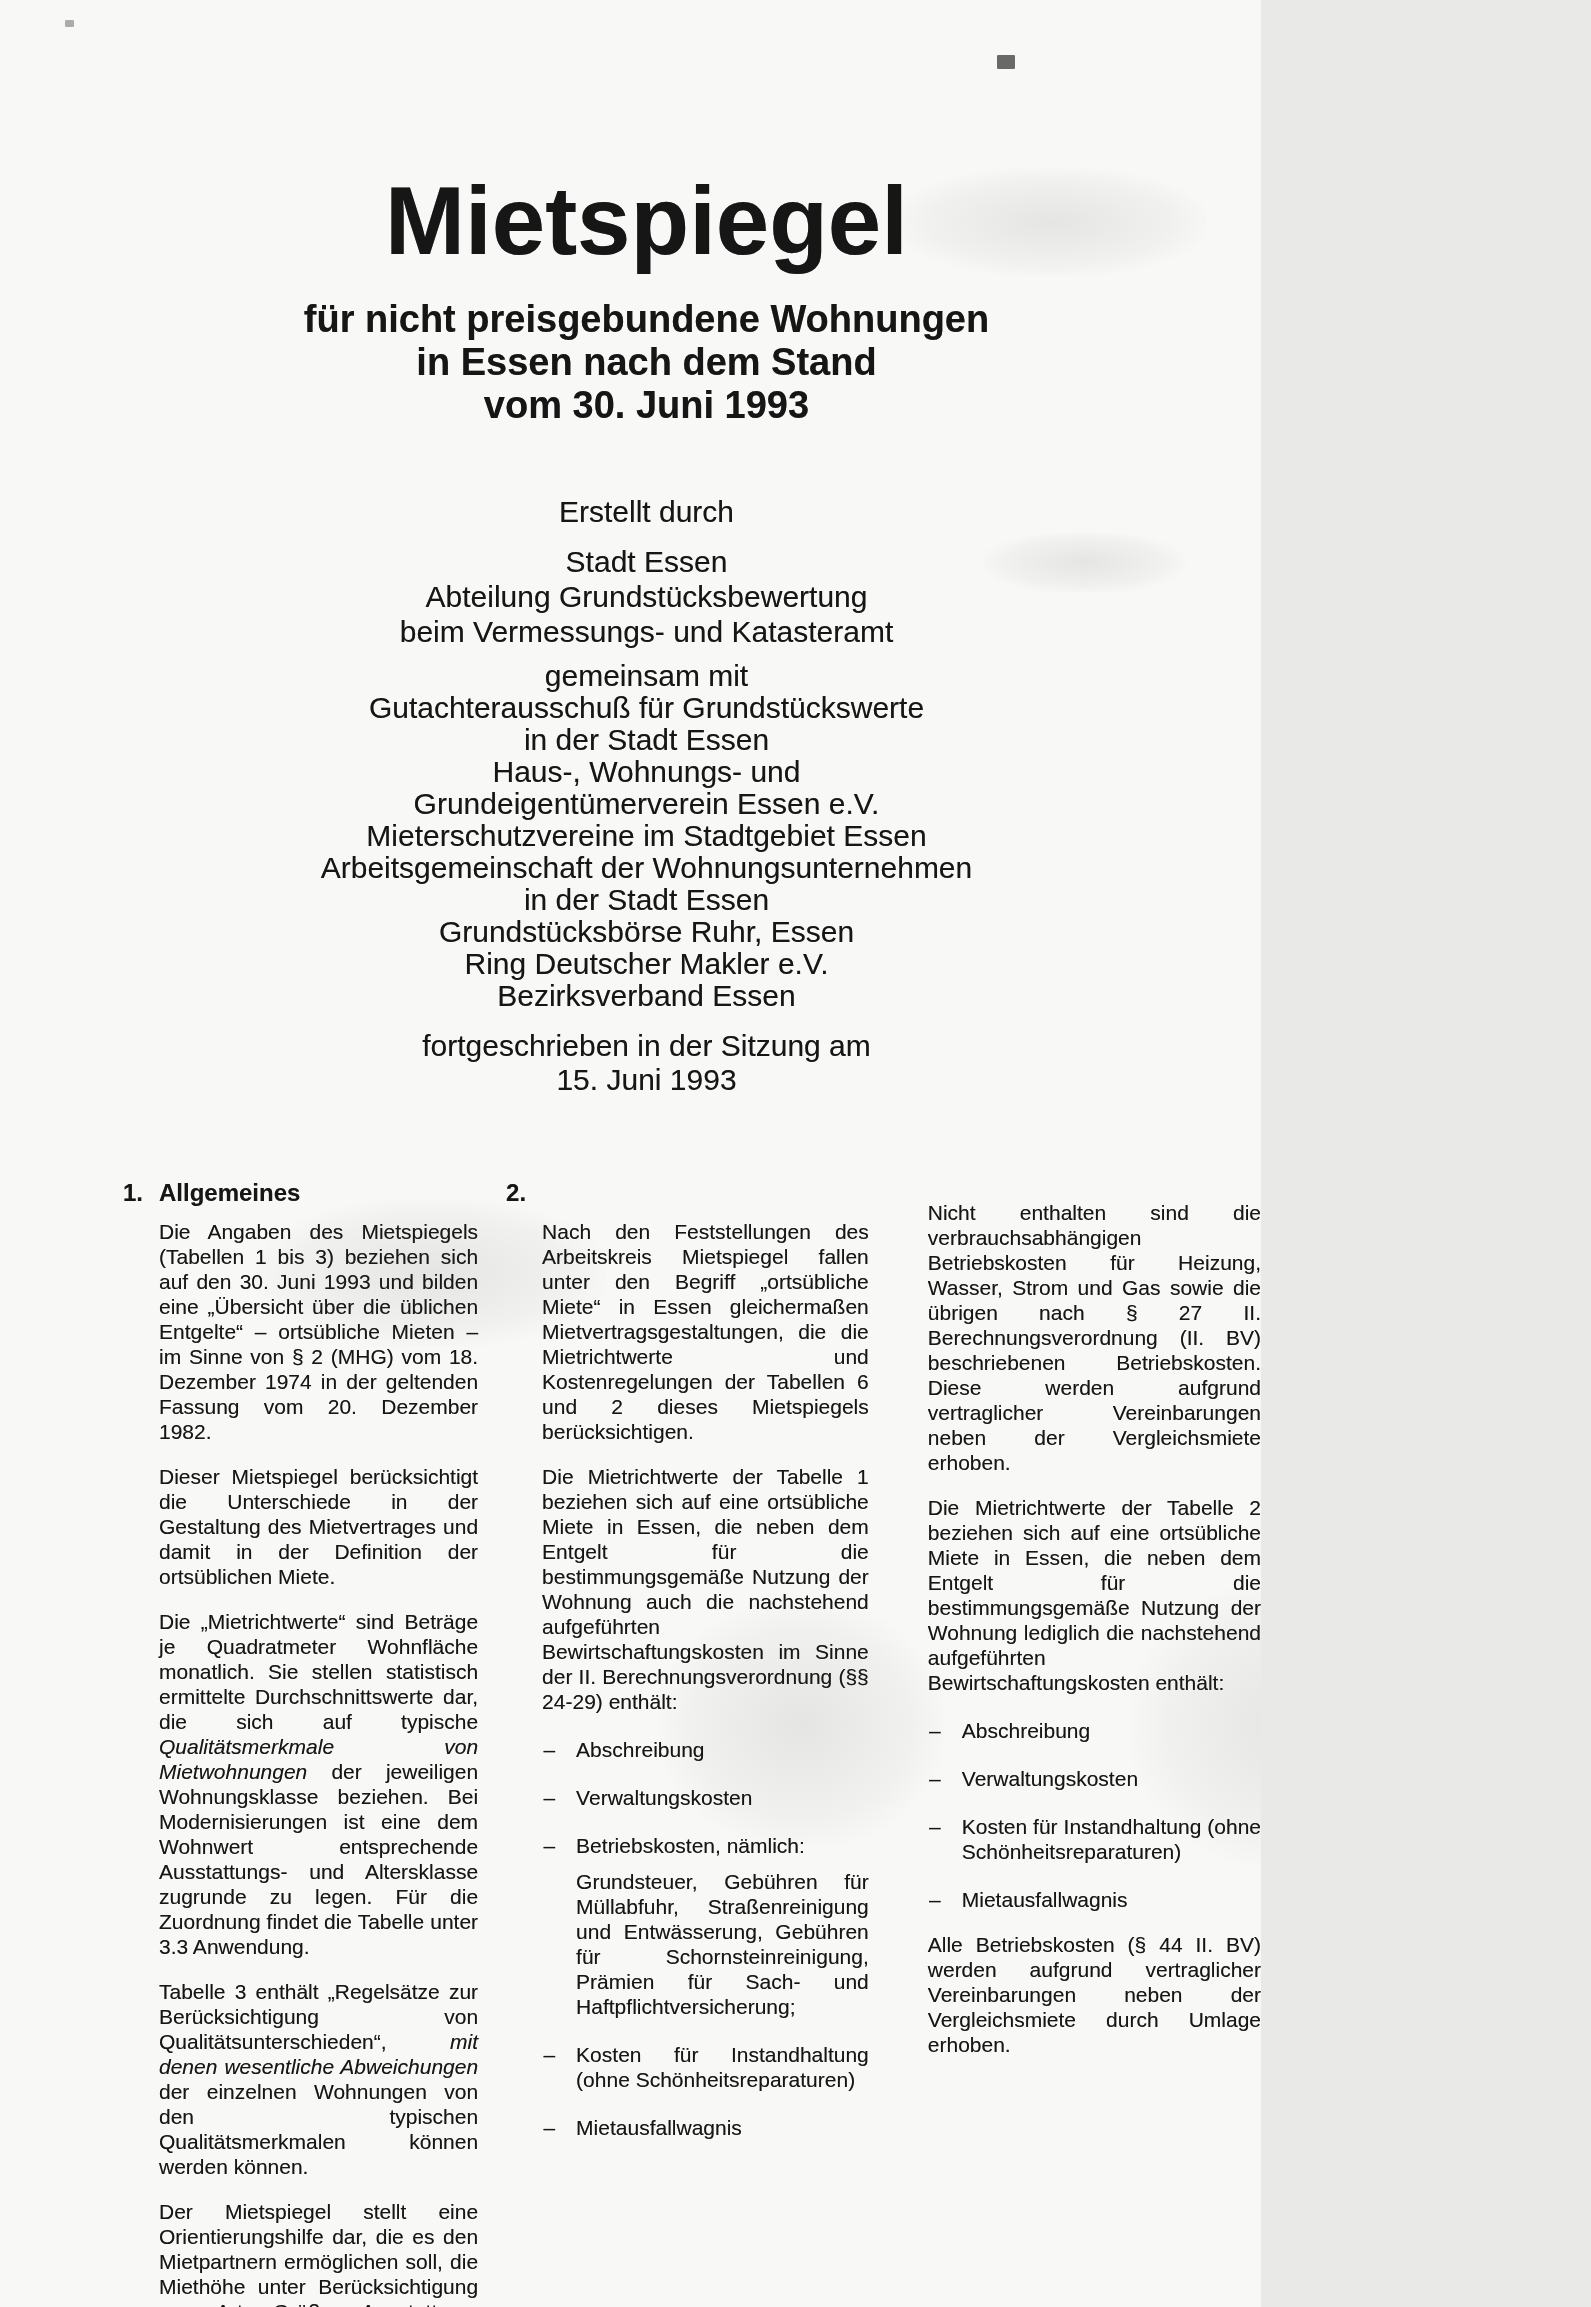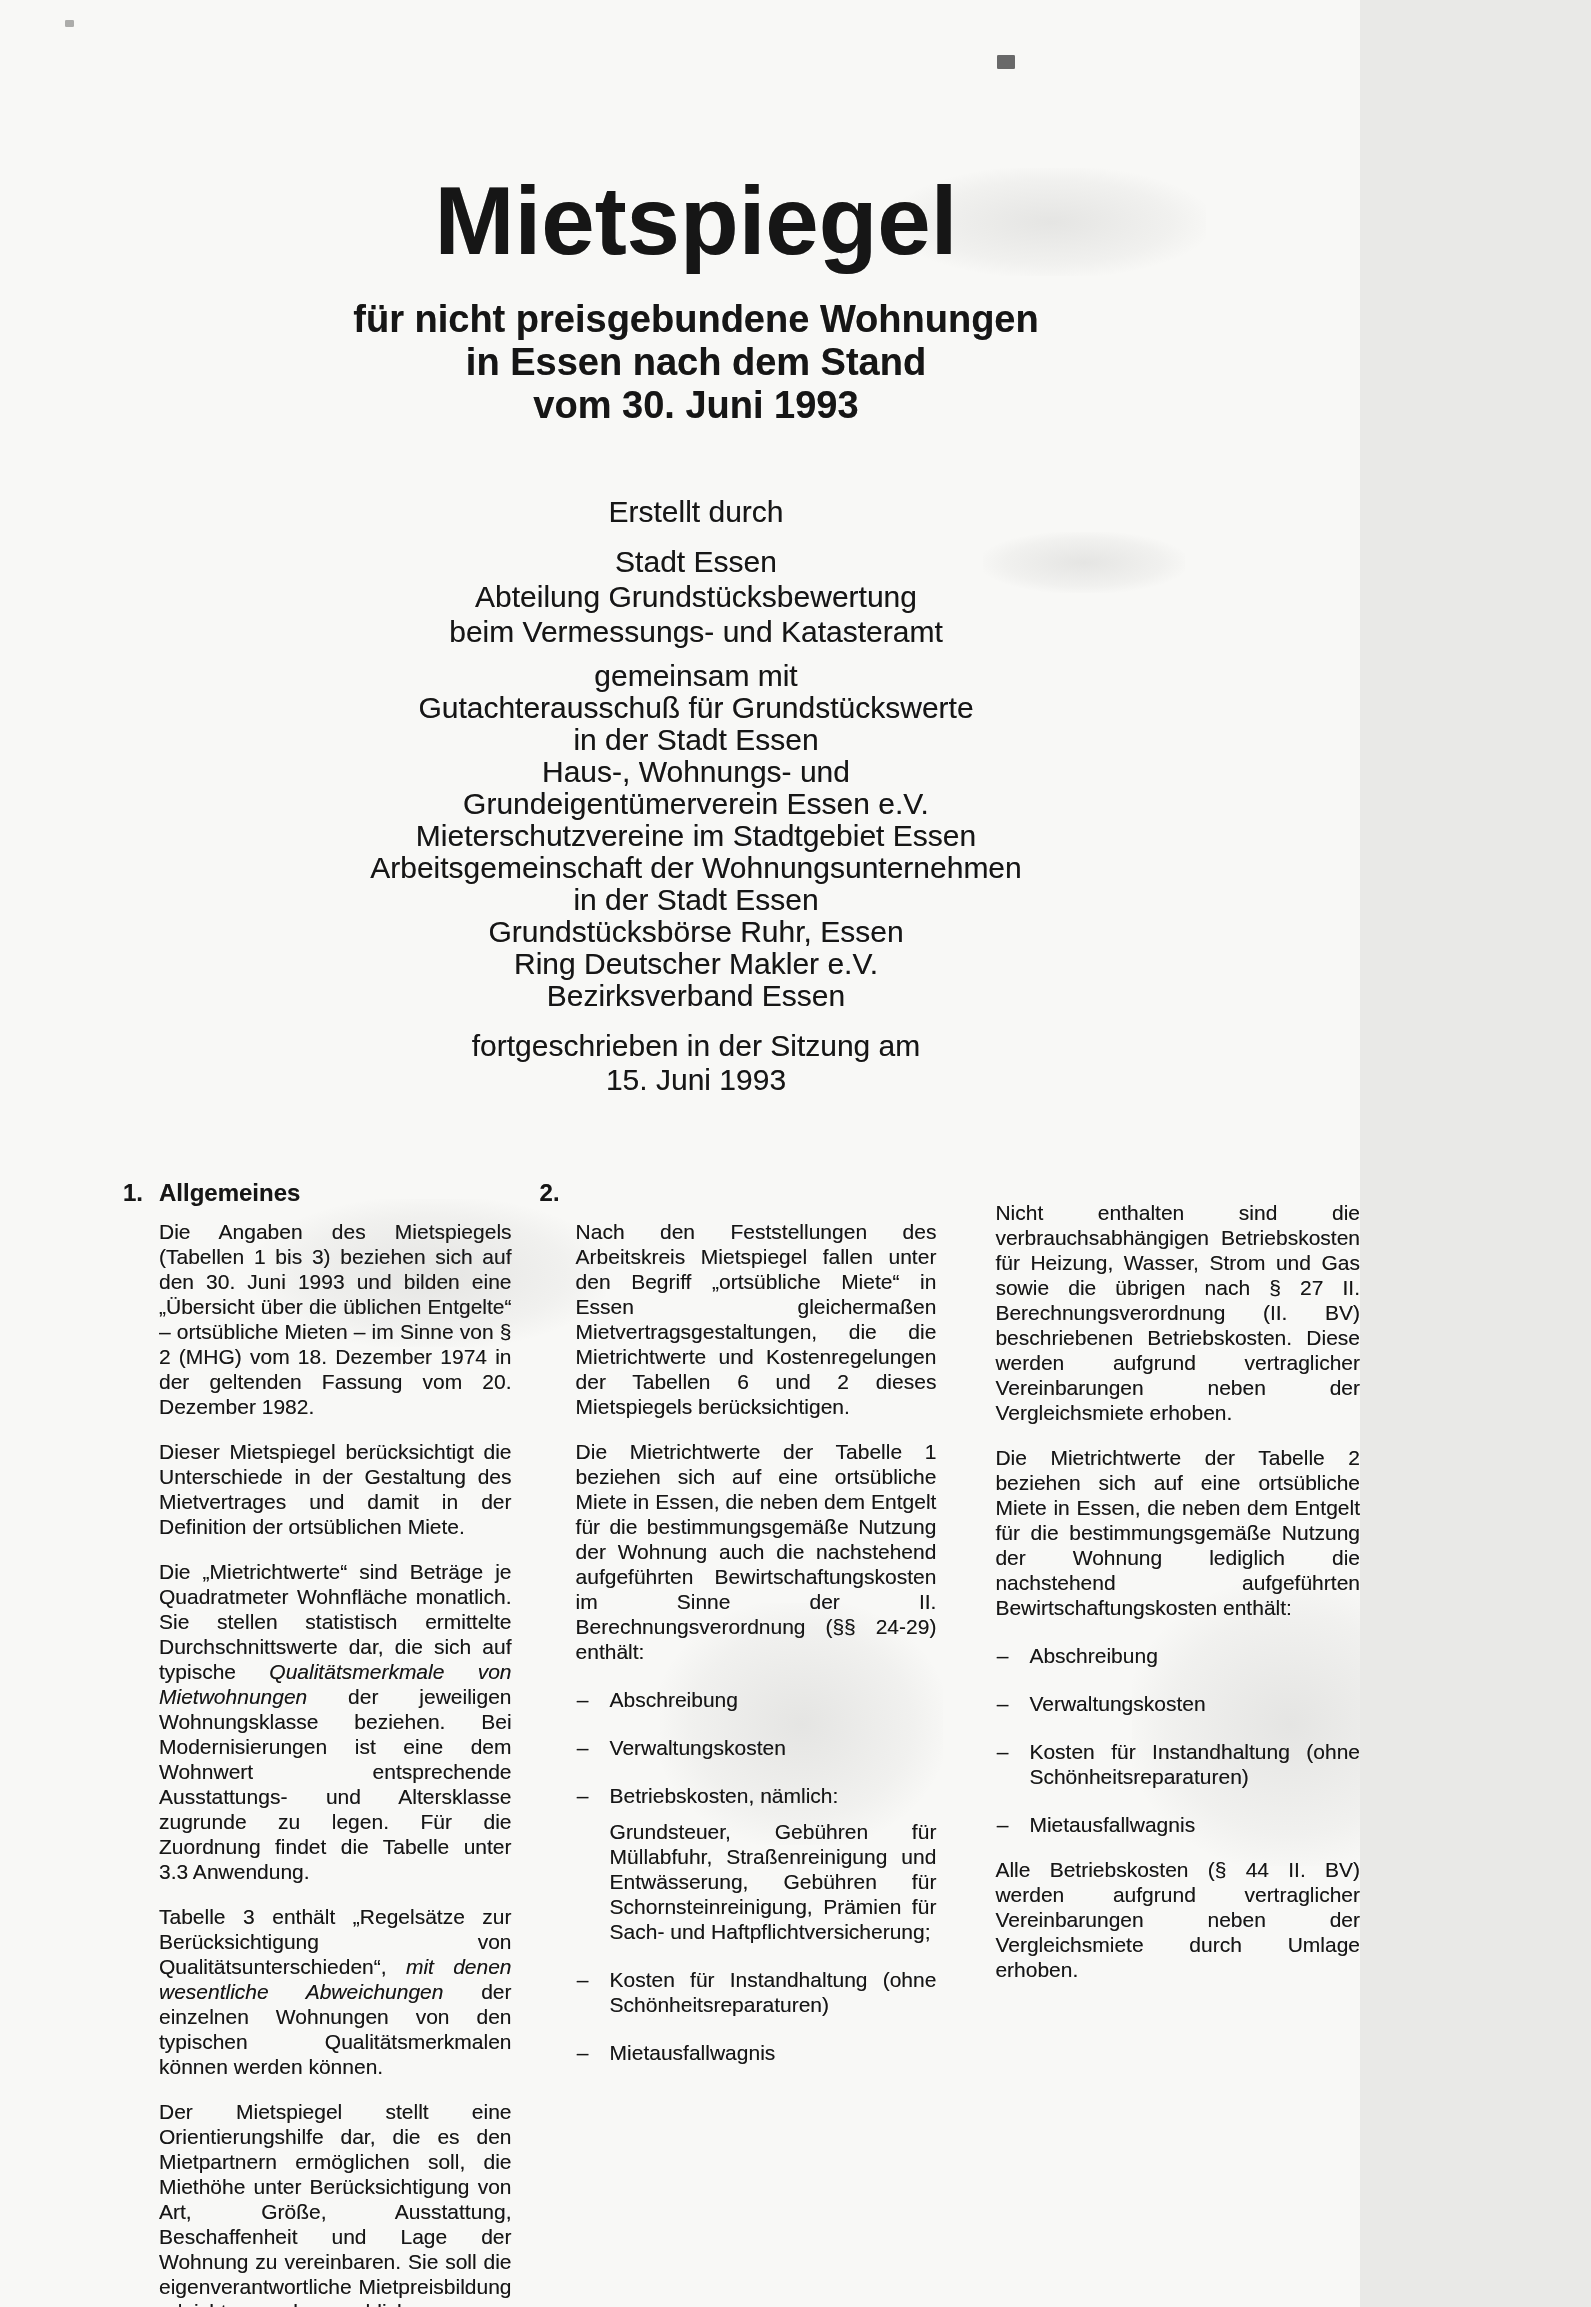--- a/index.html
+++ b/index.html
@@ -1,18 +1,18 @@
 <!DOCTYPE html>
 <html lang="de" style="font-size:10.8px"><head>
 <meta charset="utf-8">
 <style>
   html,body{margin:0;padding:0;background:#e9e9e7;}
   .page{
     position:relative;
-    width:1360px;height:2307px;
+    width:1261px;height:2307px;
     background:#f8f8f6;
     overflow:hidden;
     font-family:"Liberation Sans", sans-serif;
     color:#161616;
     text-shadow:0 0 0.4px rgba(20,20,20,0.45);
   }
   
   .header{position:relative;left:16px;text-align:center;padding-top:170px;}
   .title{font-size:96px;line-height:101px;font-weight:bold;letter-spacing:0px;}
   .subtitle{margin-top:27px;font-size:38px;line-height:43px;font-weight:bold;}

